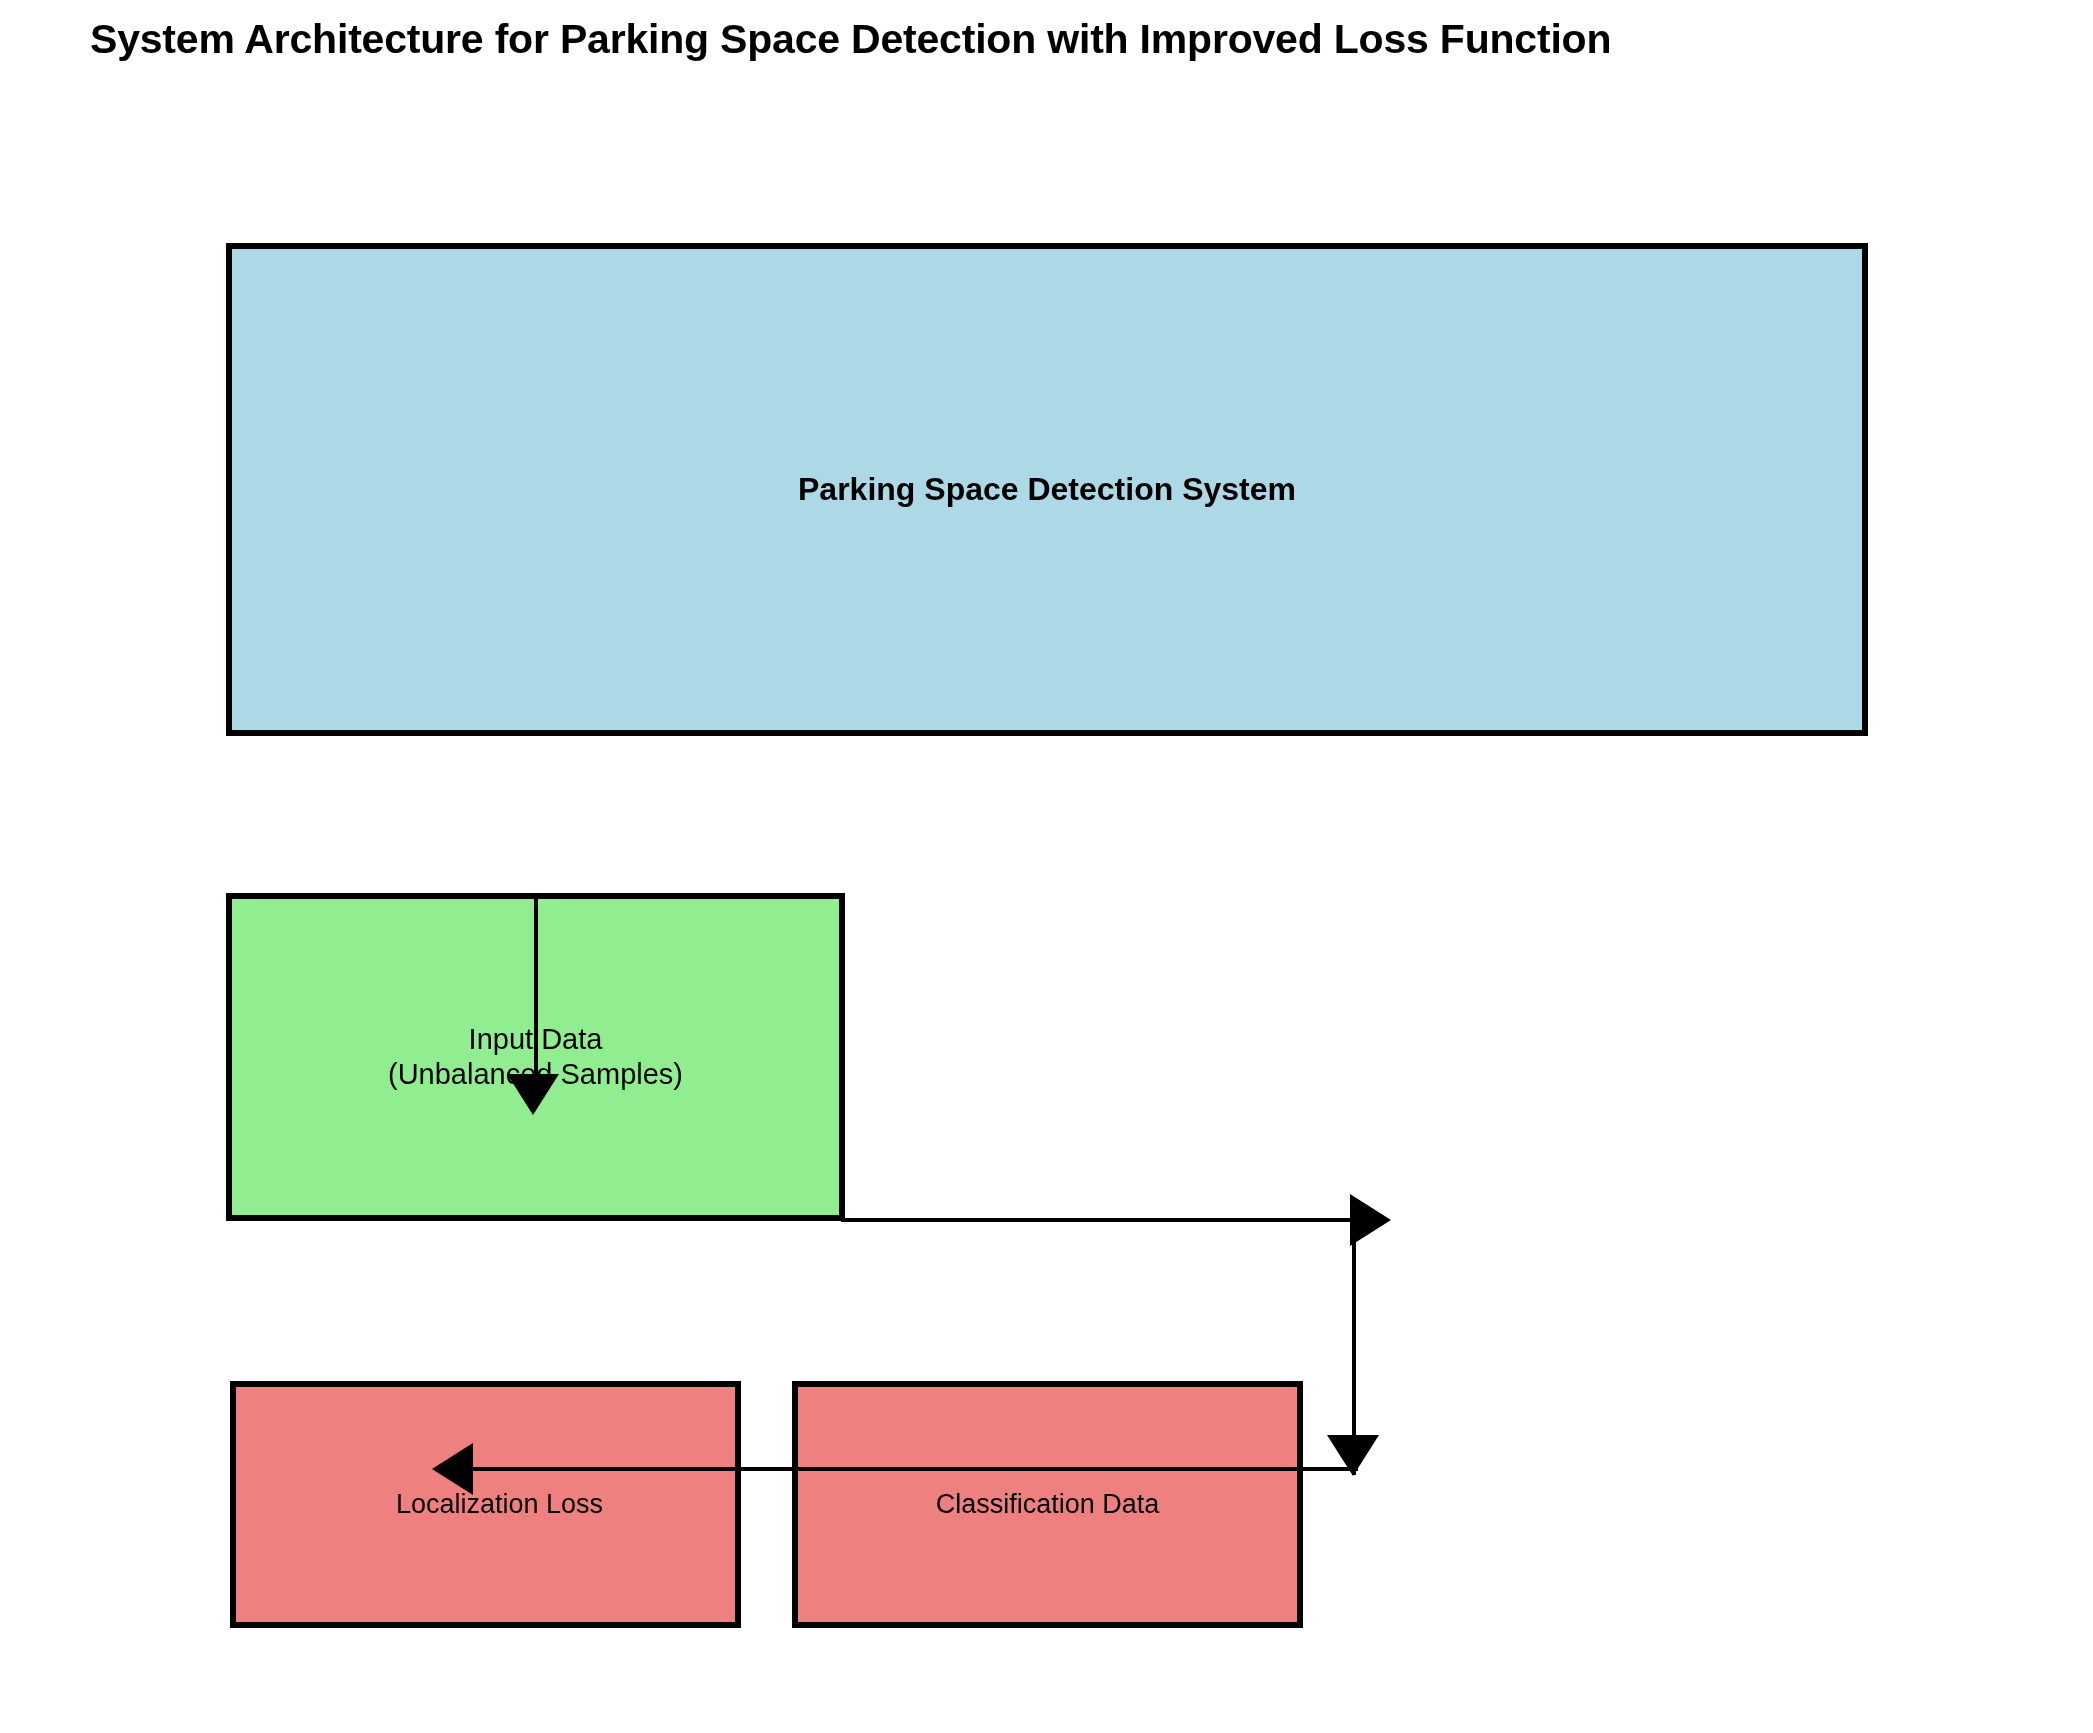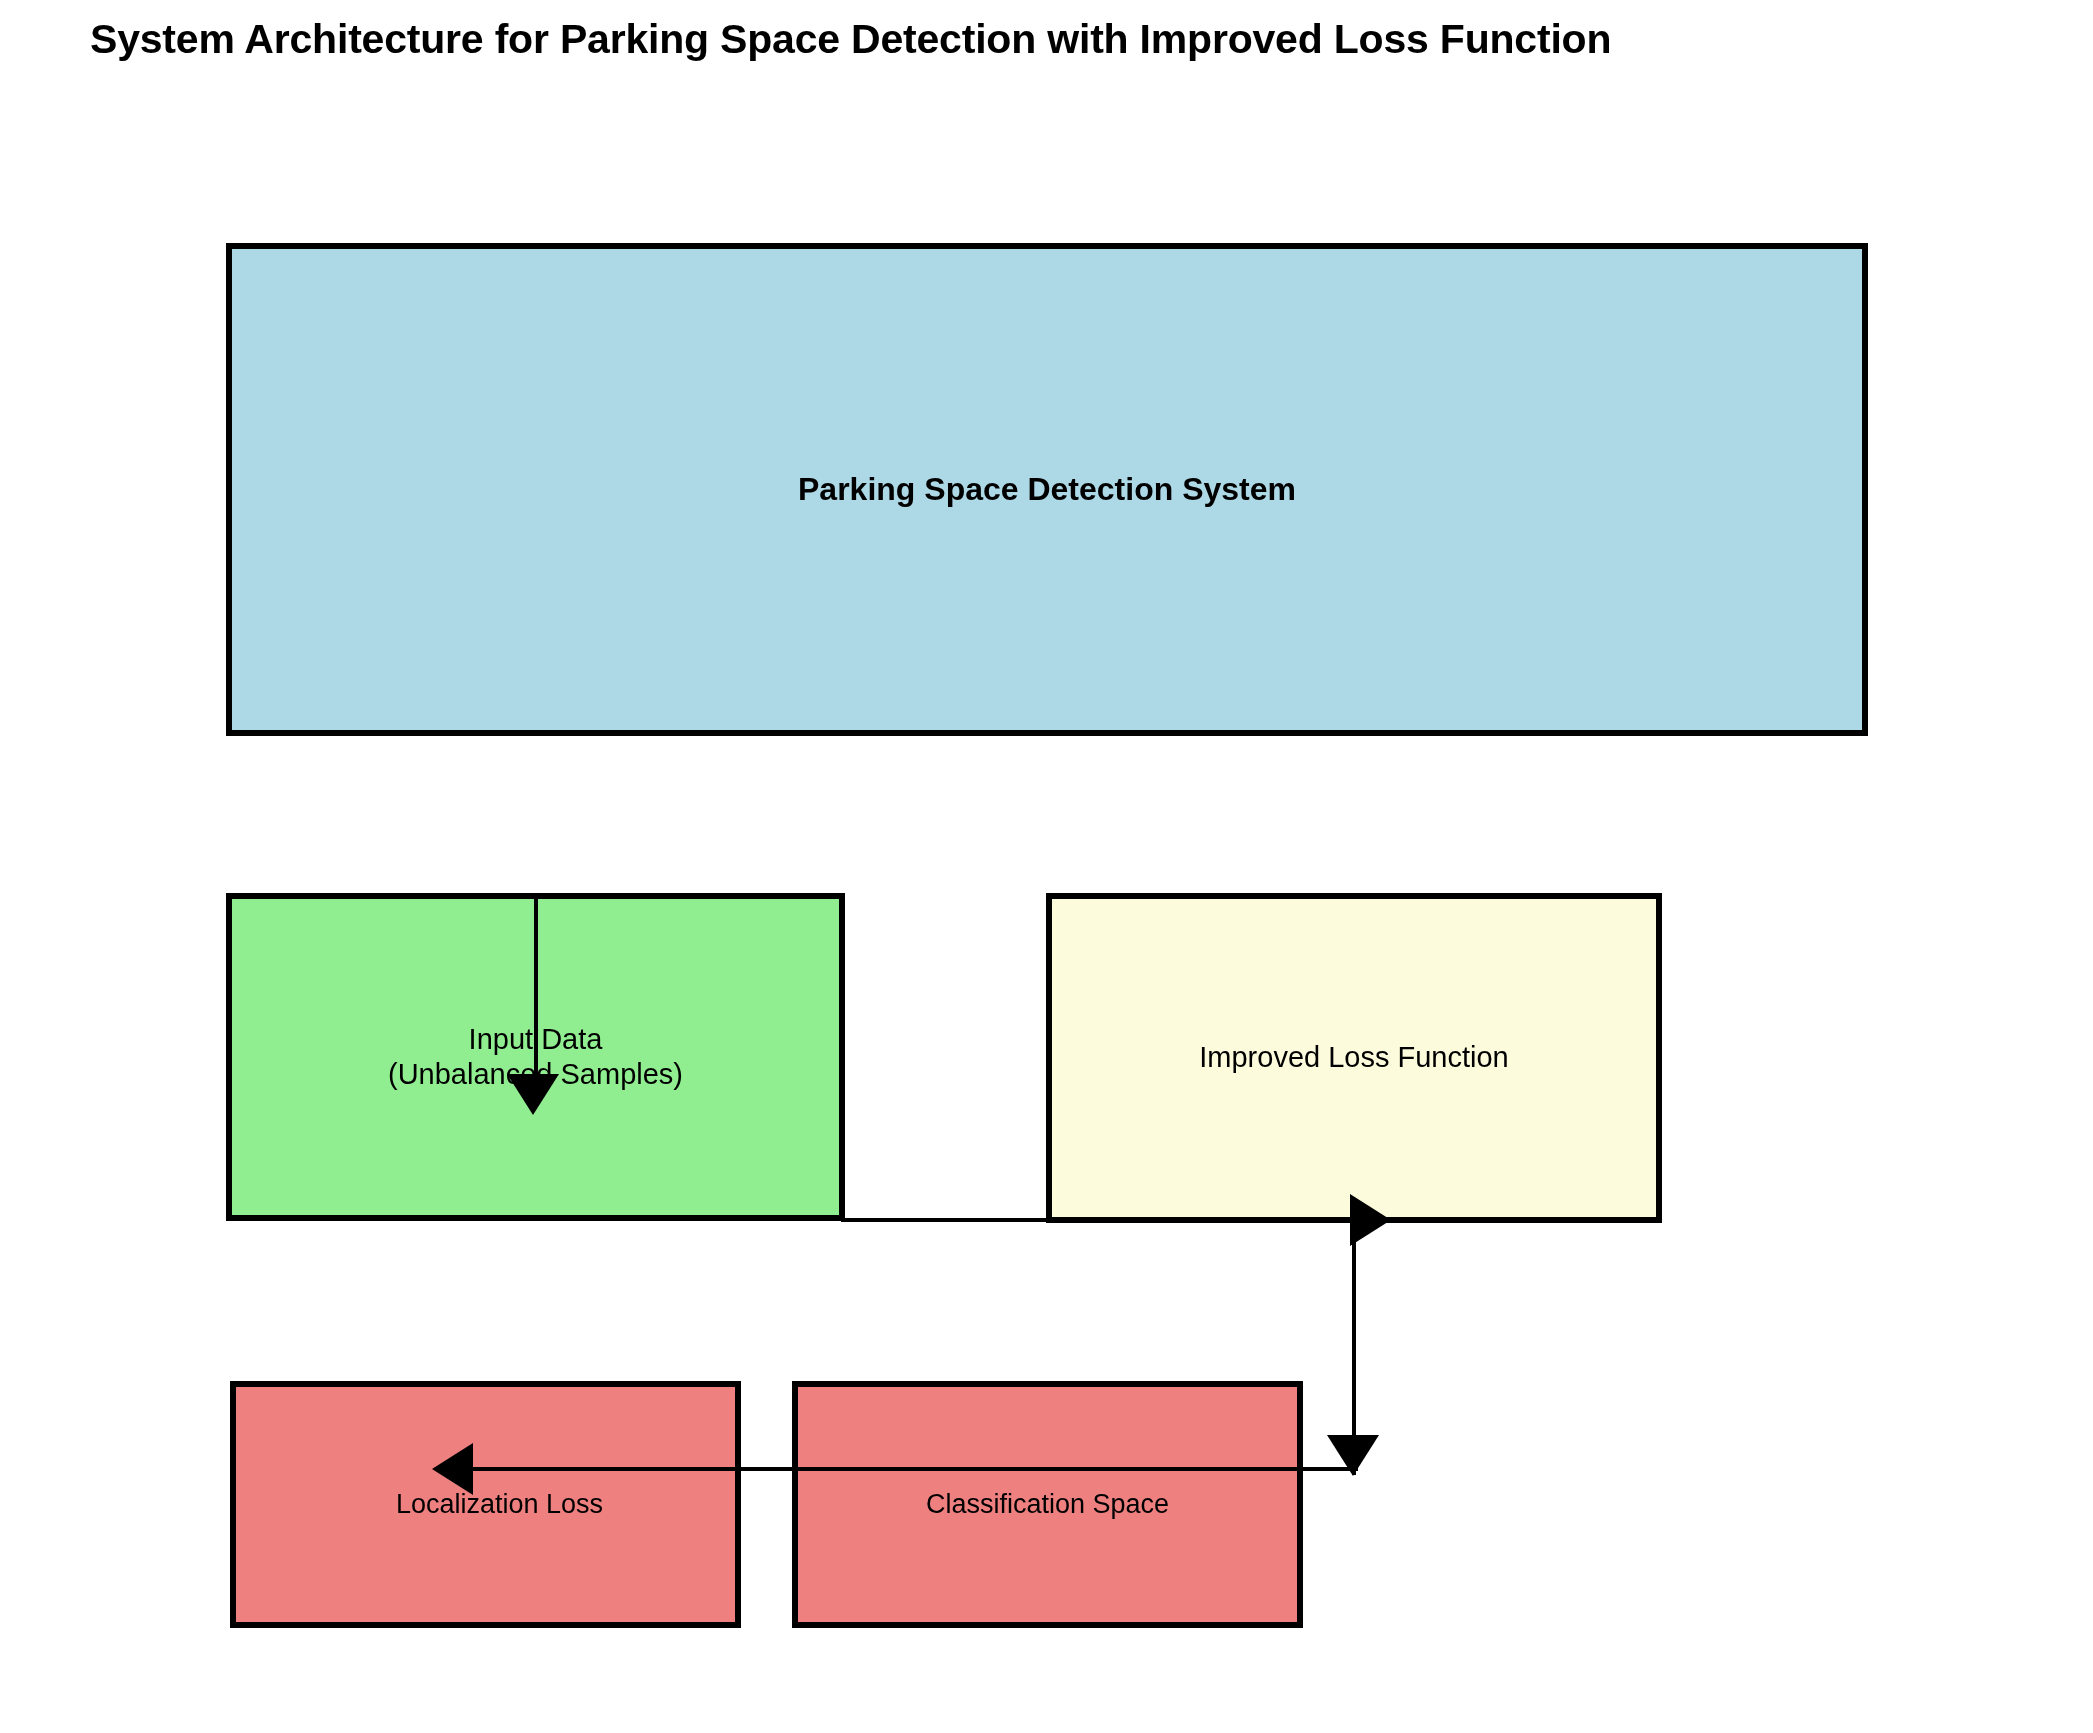--- a/index.html
+++ b/index.html
@@ -123,30 +123,27 @@
 
   <div class="node" id="node-input">
     <span class="node-label">Input Data
 (Unbalanced Samples)</span>
   </div>
 
   <div class="node" id="node-system">
     <span class="node-label">Parking Space Detection System</span>
   </div>
 
-  <div class="node" id="node-loss">
-    <span class="node-label">Improved Loss Function</span>
-  </div>
 
   <div class="node loss-node" id="node-localization">
     <span class="node-label">Localization Loss</span>
   </div>
 
   <div class="node loss-node" id="node-classification">
-    <span class="node-label">Classification Space</span>
+    <span class="node-label">Classification Data</span>
   </div>
 
 
   <div class="conn conn-v" id="conn-system-input-line"></div>
   <div class="arrowhead arrow-down" id="conn-system-input-head"></div>
 
   <div class="conn conn-h" id="conn-input-loss-line"></div>
   <div class="arrowhead arrow-right" id="conn-input-loss-head"></div>
 
   <div class="conn conn-v" id="conn-loss-confidence-line"></div>

